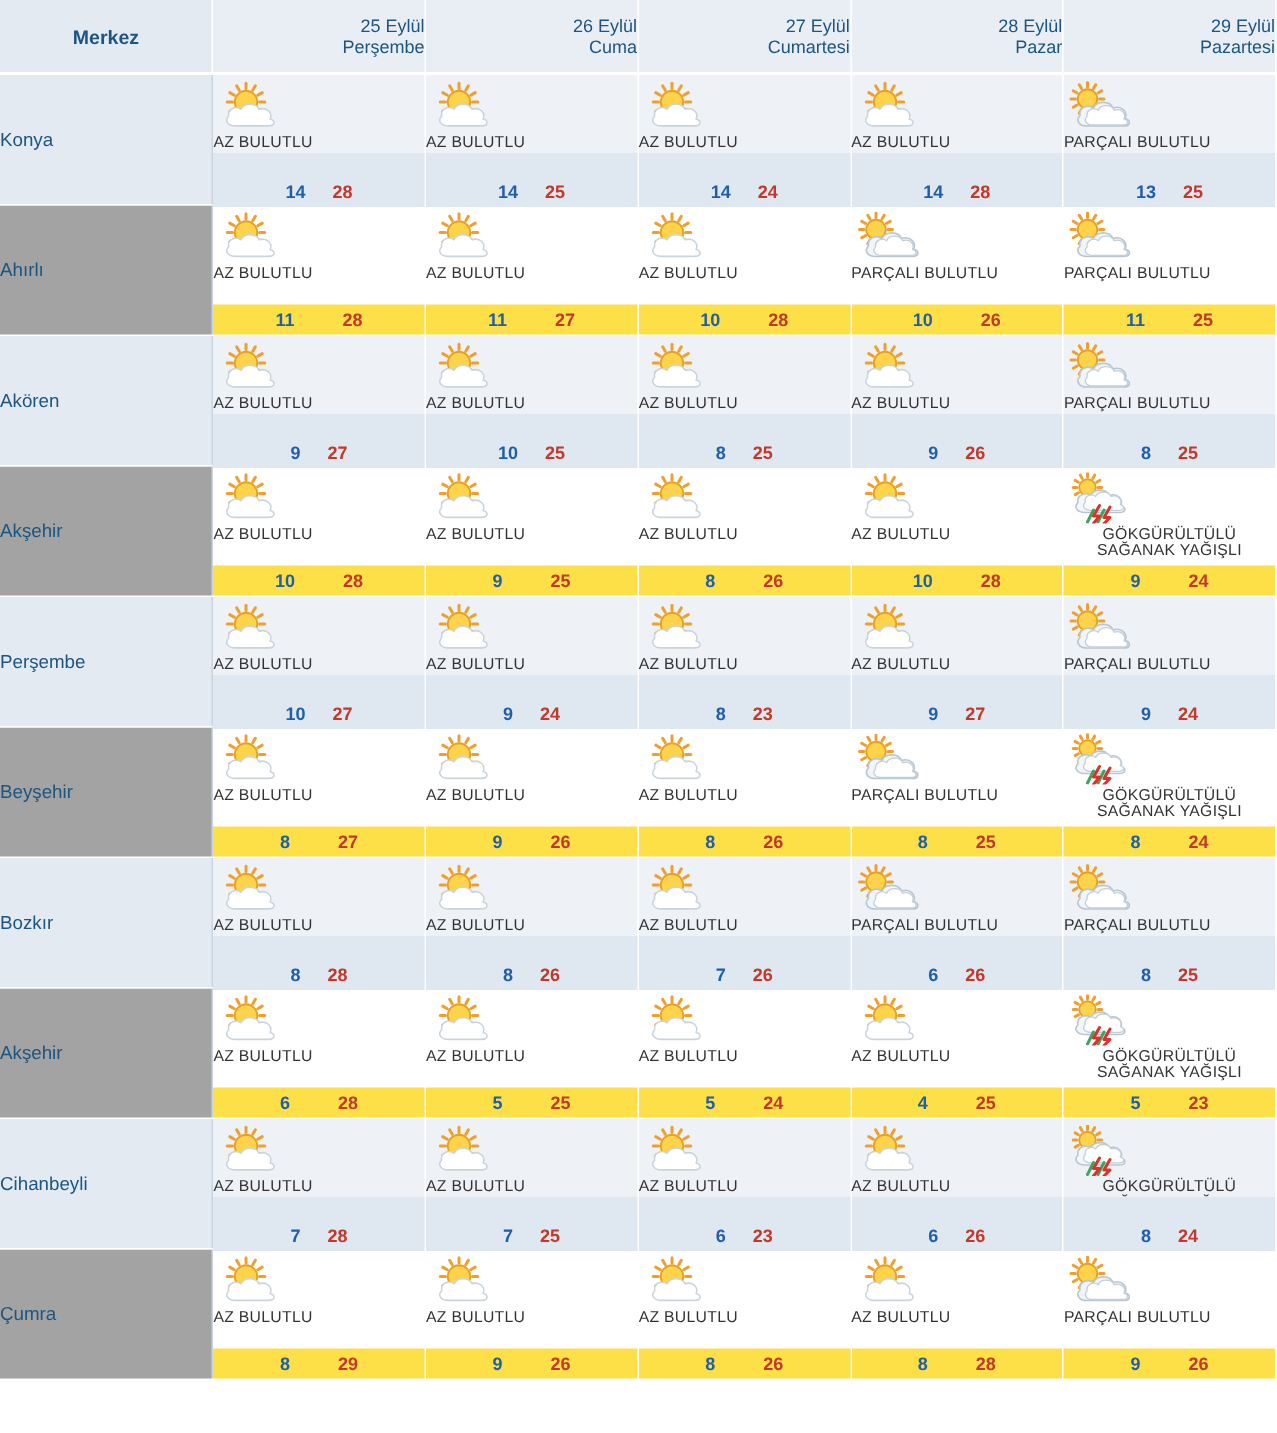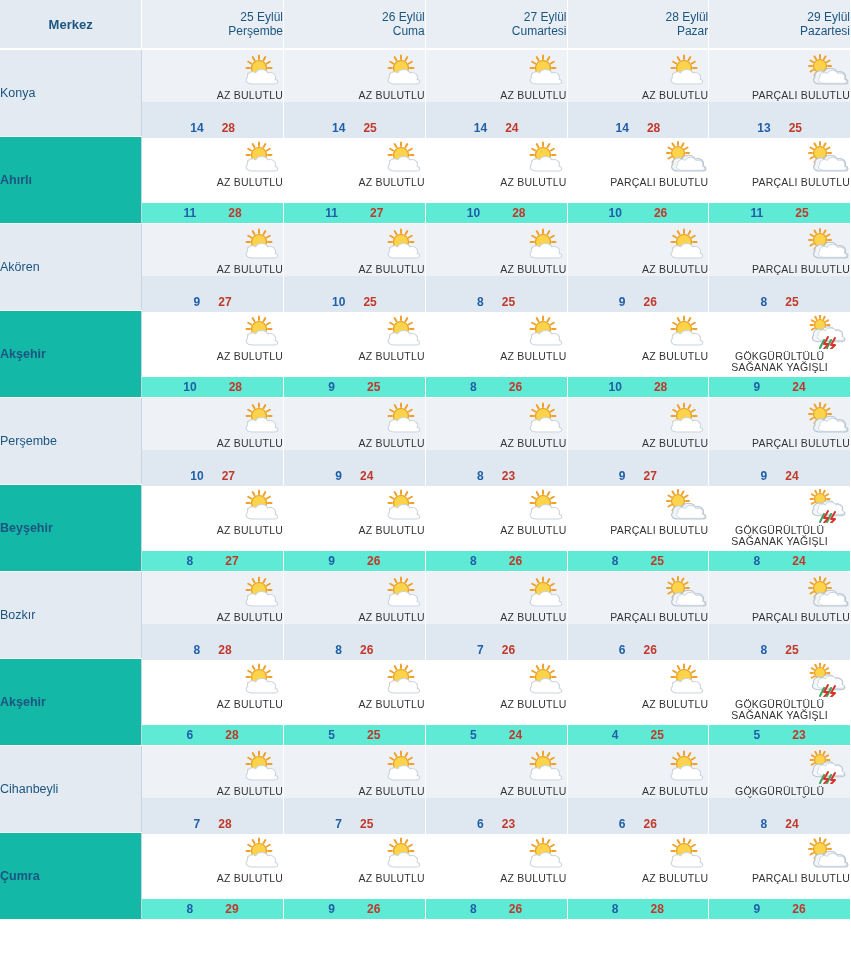--- a/index.html
+++ b/index.html
@@ -56,40 +56,39 @@
     color: #1c5580;
     font-size: 12.5px;
     padding-left: 12px;
     vertical-align: middle;
     height: 86px;
   }
   .row-alt .city-cell {
     background: #e3eaf2;
   }
   .row-norm .city-cell {
-    background: #14b8a6;
-    font-weight: bold;
+    background: #a3a3a3;
   }
   
   .day-cell {
     width: 144px;
     border-right: 1px solid #ffffff;
     vertical-align: top;
     height: 86px;
   }
   .row-alt .day-cell {
     background: #eef2f7;
   }
   .row-norm .day-cell {
     background: #ffffff;
   }
   .cellwrap {
     display: flex;
     flex-direction: column;
-    align-items: flex-end;
+    align-items: flex-start;
     justify-content: flex-start;
     height: 86px;
     box-sizing: border-box;
     padding-top: 4px;
   }
   .icon-box {
     height: 34px;
     display: flex;
     align-items: center;
     justify-content: center;
@@ -112,21 +111,21 @@
     font-size: 12px;
     font-weight: bold;
     padding-bottom: 4px;
   }
   .row-alt .temps {
     background: #dfe7f0;
     padding-top: 19px;
     padding-bottom: 3px;
   }
   .row-norm .temps {
-    background: #5eead4;
+    background: #fde047;
     padding-top: 3px;
     padding-bottom: 3px;
     gap: 32px;
   }
   .tmin { color: #1f5fa8; }
   .tmax { color: #c0392b; }
   svg { display: block; }
 </style>
 </head>
 <body>

